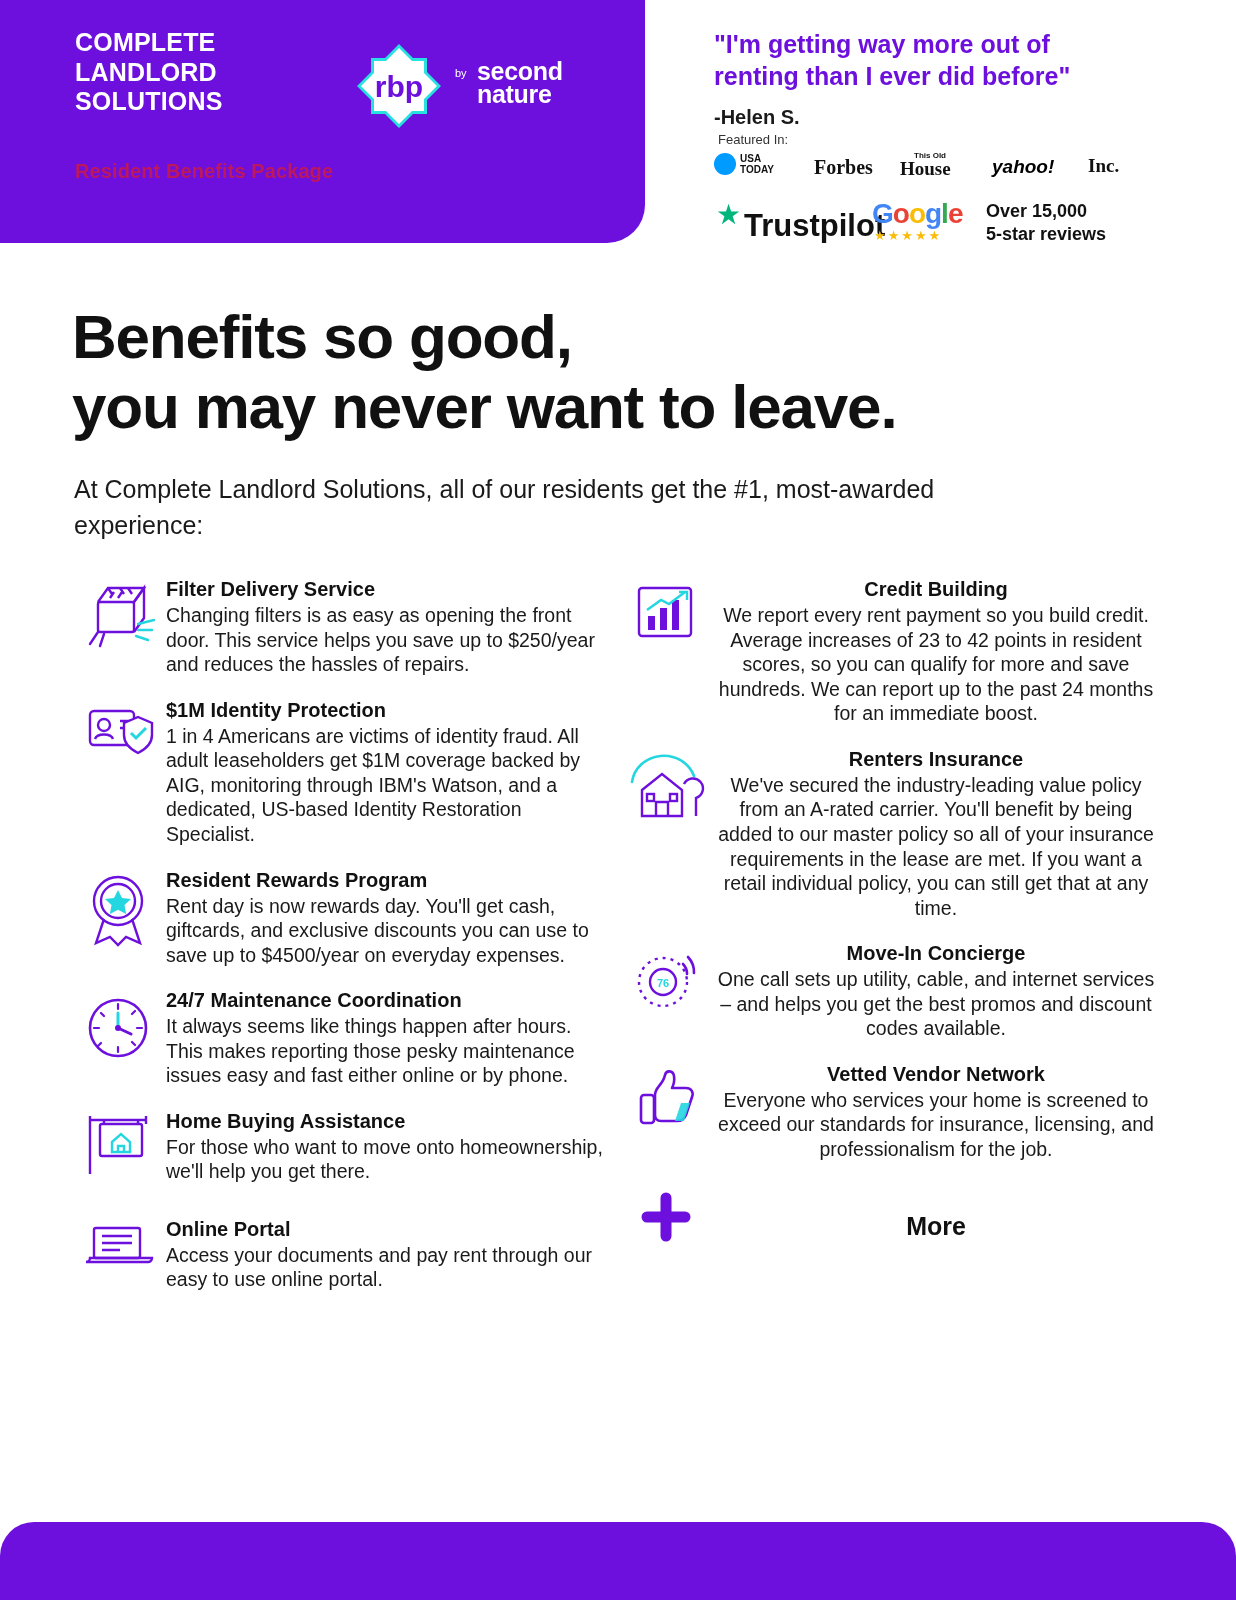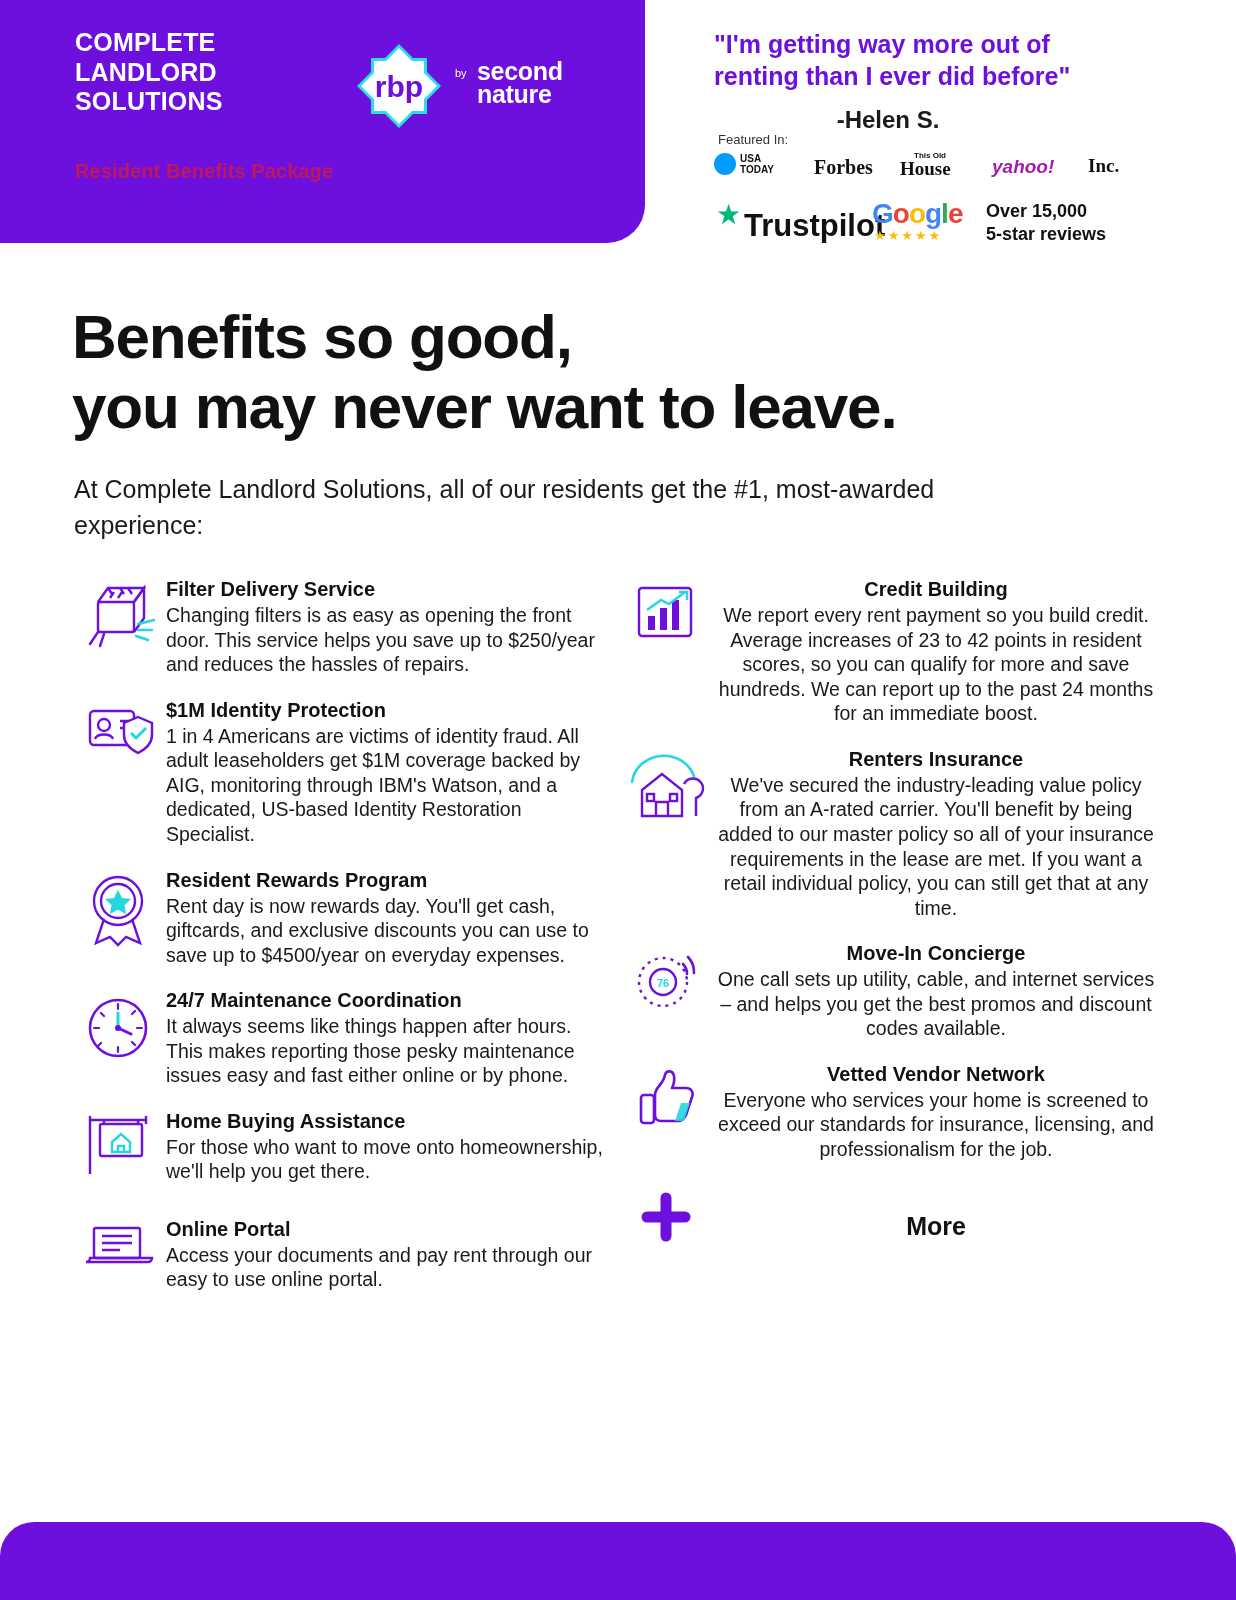--- a/index.html
+++ b/index.html
@@ -89,26 +89,26 @@
     left: 714px;
     top: 28px;
     width: 420px;
     color: #6d0fdd;
     font-size: 25px;
     font-weight: bold;
     line-height: 1.28;
   }
   .quote-attr {
     position: absolute;
-    left: 678px;
+    left: 714px;
     top: 106px;
     width: 420px;
-    text-align: center;
+    text-align: left;
     color: #1a1a1a;
-    font-size: 24px;
+    font-size: 20px;
     font-weight: bold;
   }
   .featured-label {
     position: absolute;
     left: 718px;
     top: 132px;
     font-size: 13px;
     color: #333;
   }
   .press-row {
@@ -137,21 +137,21 @@
     left: 26px;
     top: 2px;
     font-size: 10px;
     font-weight: bold;
     line-height: 1.05;
     color: #111;
   }
   .forbes { left: 100px; top: 4px; font-family: "Liberation Serif", serif; font-size: 20px; }
   .thishouse-small { left: 200px; top: -1px; font-size: 8px; color:#111; font-weight:bold; }
   .thishouse { left: 186px; top: 6px; font-family: "Liberation Serif", serif; font-size: 19px; }
-  .yahoo { left: 278px; top: 4px; font-size: 19px; color: #a21caf; font-style: italic; }
+  .yahoo { left: 278px; top: 4px; font-size: 19px; color: #000000; font-style: italic; }
   .inc { left: 374px; top: 3px; font-family: "Liberation Serif", serif; font-size: 19px; }
 
   .reviews-row {
     position: absolute;
     left: 714px;
     top: 196px;
     width: 430px;
     height: 46px;
   }
   .trustpilot {

